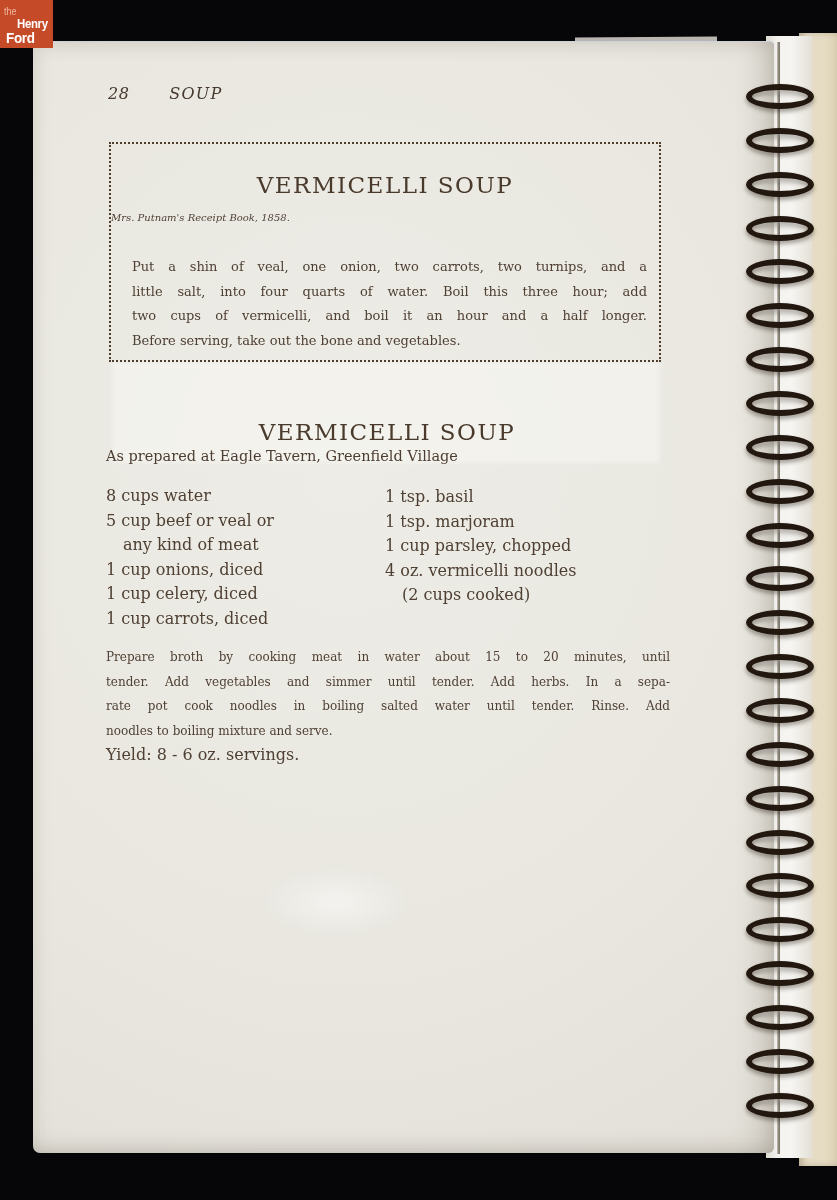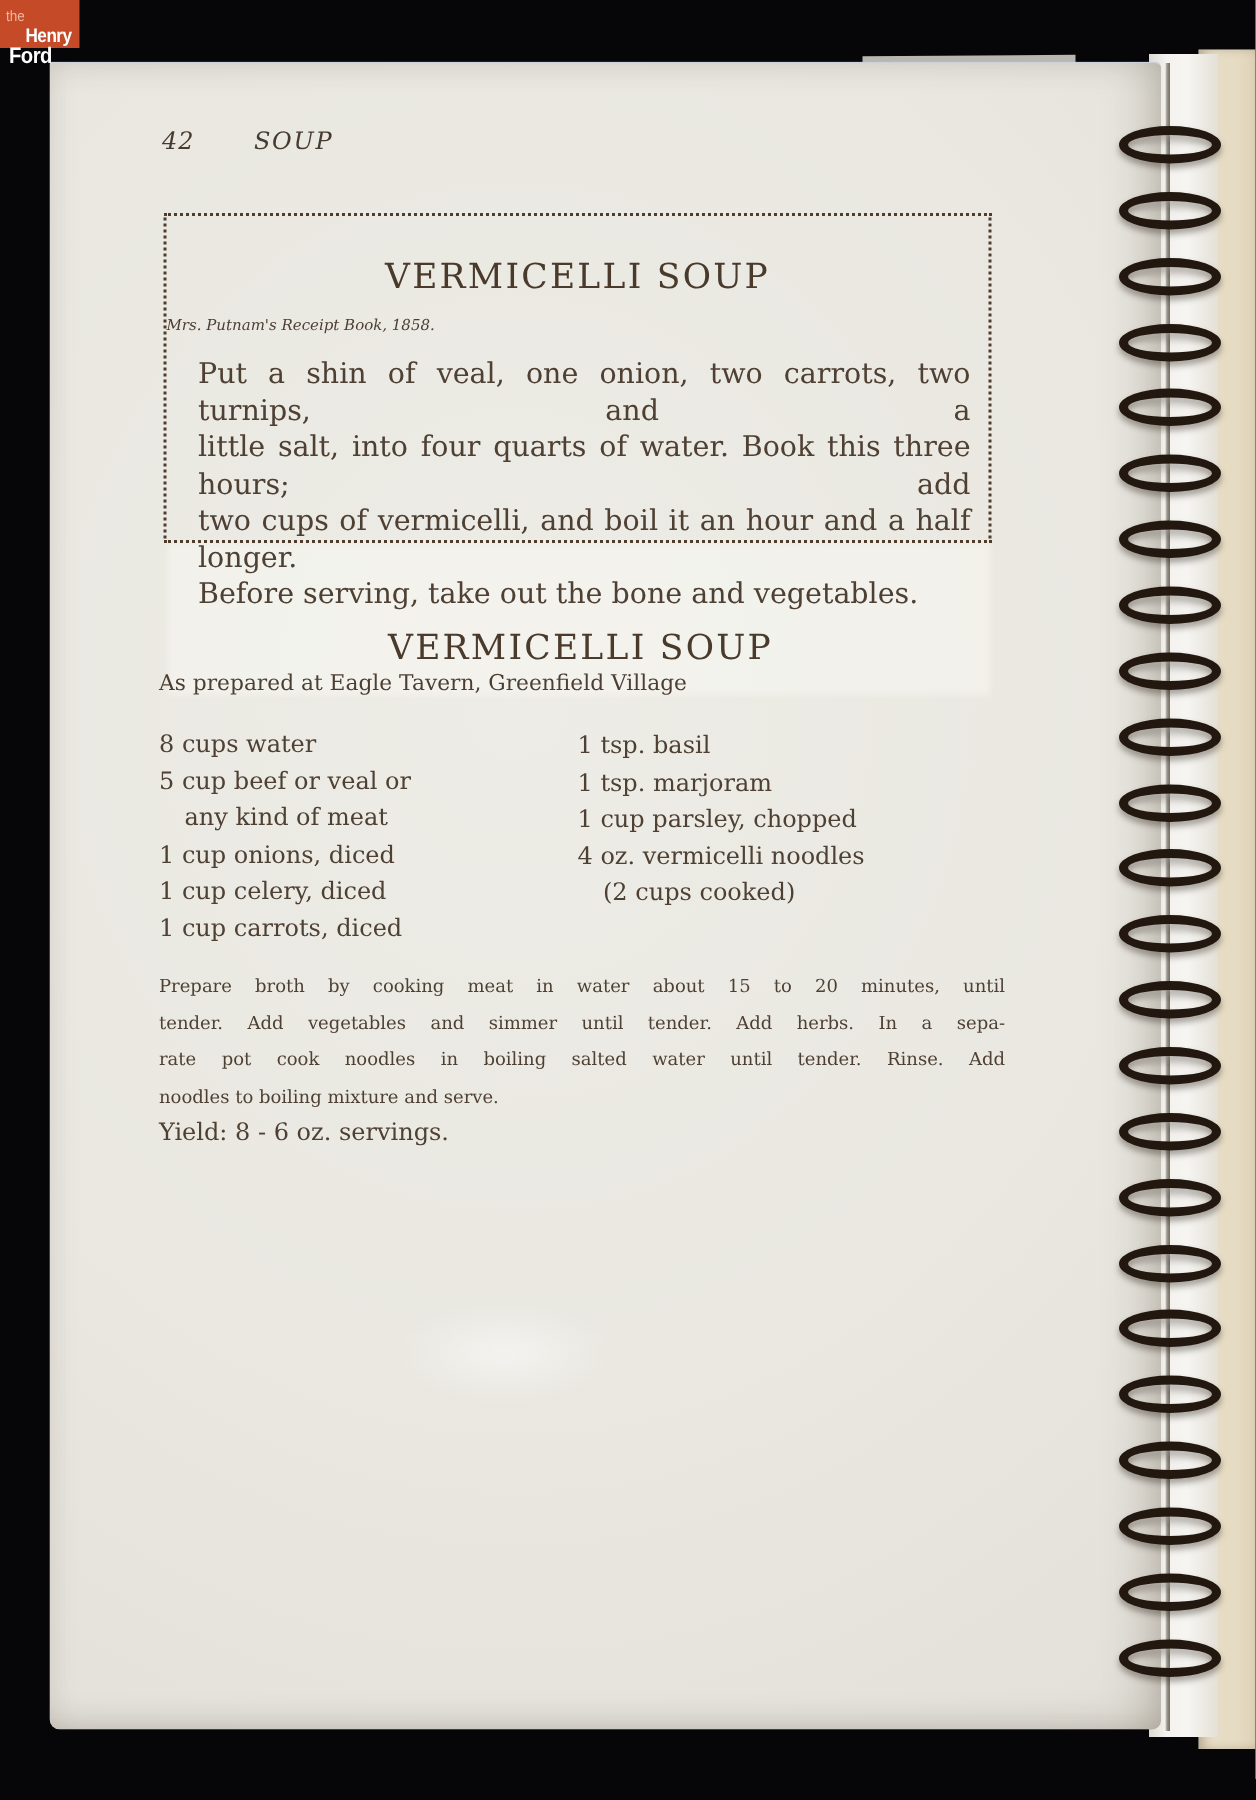--- a/index.html
+++ b/index.html
@@ -74,22 +74,22 @@
   }
   .box-title {
     margin-top:28px; text-align:center;
     font-size:23px; letter-spacing:1.5px; color:#493a2c;
   }
   .box-attrib {
     margin-top:14px; text-align:left; font-style:italic;
     font-size:10px; color:#4d3e33;
   }
   .box-body {
-    margin:14px 14px 0 21px; width:515px;
-    font-size:19px; line-height:24.5px; color:#4f4034;
+    margin:32px 14px 0 21px; width:515px;
+    font-size:13px; line-height:24.5px; color:#4f4034;
   }
   .jline { text-align:justify; text-align-last:justify; }
   .lline { text-align:left; }
 
   
   .tavern-title {
     position:absolute; left:73px; top:377px; width:562px; text-align:center;
     font-size:23px; letter-spacing:1.5px; color:#493a2c;
   }
   .tavern-attrib {
@@ -121,21 +121,21 @@
   .coil {
     width:68px; height:25px; flex:0 0 25px;
     border:6px solid #22180f;
     border-radius:50%;
     background:linear-gradient(to bottom, rgba(255,255,255,.28), rgba(255,255,255,0) 45%);
     filter:drop-shadow(0 3px 2px rgba(35,25,15,.40));
   }
 
   
   .hf-logo {
-    position:absolute; left:0; top:0; width:53px; height:32px;
+    position:absolute; left:0; top:0; width:53px; height:48px;
     background:#c44a28; z-index:10;
     font-family:"Liberation Sans", sans-serif;
   }
   .hf-the {
     position:absolute; left:4px; top:6px;
     font-size:10px; color:#f2b7a0;
     transform:scaleX(.9); transform-origin:left;
   }
   .hf-henry {
     position:absolute; left:17px; top:16px;
@@ -156,30 +156,30 @@
   <div class="facing-page"></div>
   <div class="page-edges"></div>
   <div class="top-page-sliver"></div>
   <div class="wire-spine"></div>
 
   <div class="main-page">
     <div class="ghost-rect"></div>
     <div class="ghost-oval"></div>
 
     <div class="page-header">
-      <span class="page-num">42</span>
+      <span class="page-num">28</span>
       <span class="section-name">SOUP</span>
     </div>
 
     <div class="recipe-box">
       <div class="box-title">VERMICELLI SOUP</div>
       <div class="box-attrib">Mrs. Putnam's Receipt Book, 1858.</div>
       <div class="box-body">
         <div class="jline">Put a shin of veal, one onion, two carrots, two turnips, and a</div>
-        <div class="jline">little salt, into four quarts of water. Book this three hours; add</div>
+        <div class="jline">little salt, into four quarts of water. Boil this three hour; add</div>
         <div class="jline">two cups of vermicelli, and boil it an hour and a half longer.</div>
         <div class="lline">Before serving, take out the bone and vegetables.</div>
       </div>
     </div>
 
     <div class="tavern-title">VERMICELLI SOUP</div>
     <div class="tavern-attrib">As prepared at Eagle Tavern, Greenfield Village</div>
 
     <div class="ingredients">
       <div class="ing-col-left">

